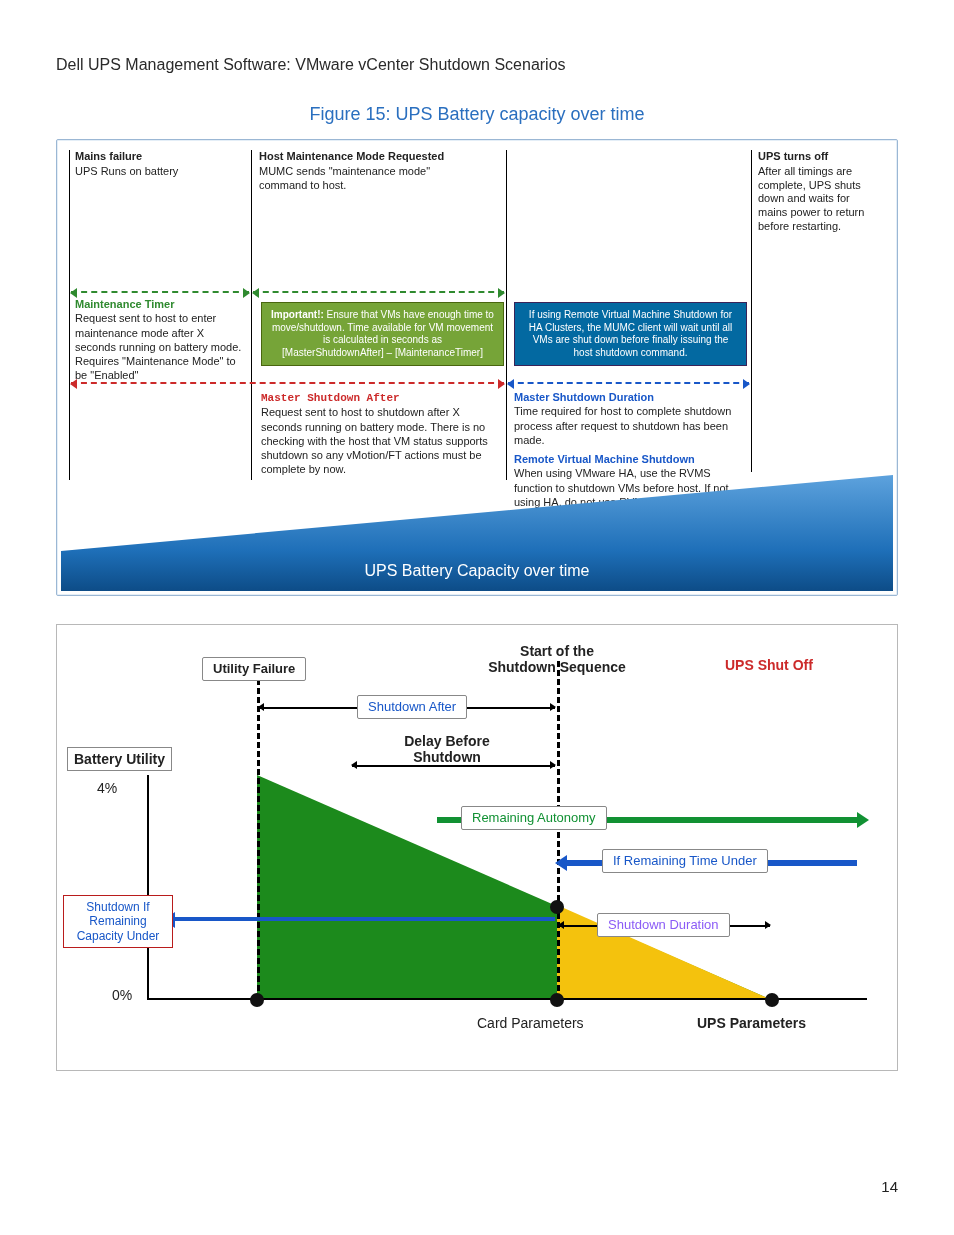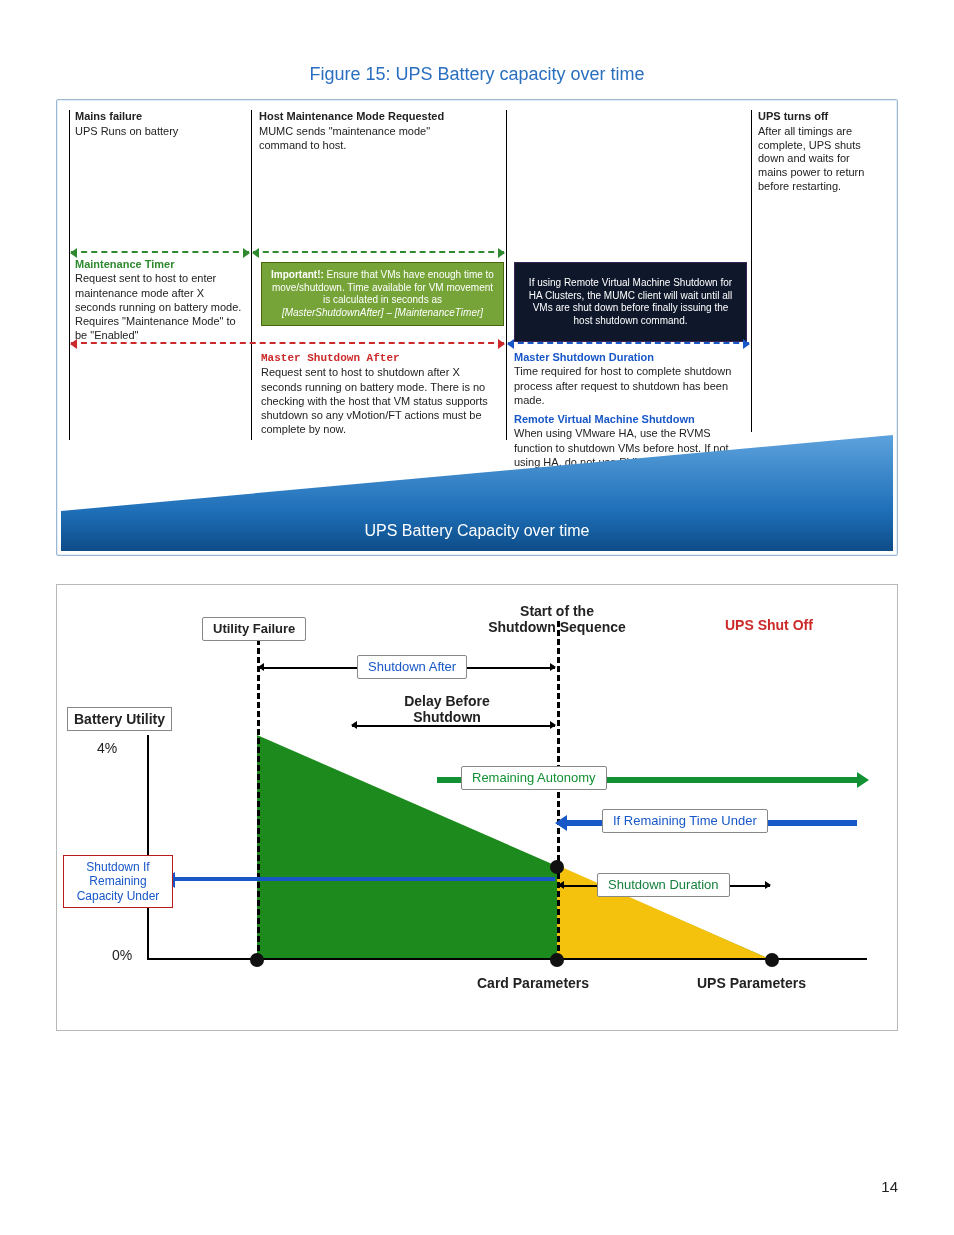--- a/index.html
+++ b/index.html
@@ -13,21 +13,21 @@
   .fig15 .inner{position:absolute;inset:4px;}
   .evt{position:absolute;top:6px;font-size:11px;line-height:1.25;}
   .evt b{display:block;font-weight:700;margin-bottom:1px;}
   .vline{position:absolute;top:6px;width:0;border-left:1px solid #000;}
   .hrange{position:absolute;height:0;border-top:2px dashed;}
   .hrange .arrowL,.hrange .arrowR{position:absolute;top:-5px;width:0;height:0;border-top:5px solid transparent;border-bottom:5px solid transparent;}
   .hrange .arrowL{left:-1px;}
   .hrange .arrowR{right:-1px;}
   .boxNote{position:absolute;font-size:11px;line-height:1.3;}
   .greenBox{position:absolute;background:#76a438;border:1px solid #49660f;color:#fff;font-size:10px;text-align:center;padding:6px 8px;line-height:1.25;}
-  .purpleBox{position:absolute;background:#0f172a;border:1px solid #3a2358;color:#fff;font-size:10px;text-align:center;padding:14px 8px;line-height:1.25;}
+  .purpleBox{position:absolute;background:#0369a1;border:1px solid #3a2358;color:#fff;font-size:10px;text-align:center;padding:6px 8px;line-height:1.25;}
   .titleStrong{font-weight:700;}
   .battery-band{position:absolute;left:0;right:0;bottom:0;height:40px;background:linear-gradient(#1e6fb8,#0d4c87);color:#fff;text-align:center;line-height:40px;font-size:16px;}
   .sweep{position:absolute;left:0;right:0;bottom:40px;height:76px;overflow:hidden;}
   .sweep svg{width:100%;height:100%;display:block;}
 
   
   .fig16{border:1px solid #b8b8b8;height:445px;position:relative;margin-top:14px;}
   .axis{position:absolute;background:#000;}
   .axis.h{height:2px;left:90px;right:30px;bottom:70px;}
   .axis.v{width:2px;left:90px;top:150px;bottom:70px;}
@@ -45,20 +45,21 @@
   .green-area{position:absolute;}
   .yellow-area{position:absolute;}
   .axis-label{position:absolute;font-size:14px;}
   .battcap-label{position:absolute;left:10px;top:122px;font-size:14px;font-weight:700;border:1px solid #888;background:#fff;padding:3px 6px;}
   .shutif{position:absolute;left:6px;top:270px;width:100px;border:1px solid #b91c1c;background:#fff;padding:4px;font-size:12px;color:#1857c8;text-align:center;line-height:1.2;}
 </style>
 </head>
 <body>
 
 <div class="page">
+  <div class="doc-header">Dell UPS Management Software: VMware vCenter Shutdown Scenarios</div>
 
   <div class="fig-caption">Figure 15: UPS Battery capacity over time</div>
 
   <div class="fig15">
     <div class="inner">
 
       <div class="vline" style="left:8px;height:330px;"></div>
       <div class="vline" style="left:190px;height:330px;"></div>
       <div class="vline" style="left:445px;height:330px;"></div>
       <div class="vline" style="left:690px;height:322px;"></div>
@@ -86,21 +87,21 @@
         <span class="arrowR" style="border-left:7px solid #2f8a2f;"></span>
       </div>
 
       <div class="boxNote" style="left:14px;top:153px;width:170px;color:#2f8a2f;">
         <span class="titleStrong">Maintenance Timer</span><br>
         <span style="color:#222;">Request sent to host to enter maintenance mode after X seconds running on battery mode.  Requires "Maintenance Mode" to be "Enabled"</span>
       </div>
 
       <div class="greenBox" style="left:200px;top:158px;width:225px;">
         <span style="font-weight:700;">Important!:</span><span> Ensure that VMs have enough time to move/shutdown.  Time available for VM movement is calculated in seconds as</span><br>
-        <span style="font-style:italic;">[MasterShutdownAfter] – [MaintenanceTimer]</span>
+        <span style="">[MasterShutdownAfter] – [MaintenanceTimer]</span>
       </div>
 
       <div class="purpleBox" style="left:453px;top:158px;width:215px;">
         <span>If using Remote Virtual Machine Shutdown for HA Clusters, the MUMC client will wait until all VMs are shut down before finally issuing the host shutdown command.</span>
       </div>
 
       <div class="hrange" style="left:10px;width:433px;top:238px;border-color:#cc2a2a;">
         <span class="arrowL" style="border-right:7px solid #cc2a2a;"></span>
         <span class="arrowR" style="border-left:7px solid #cc2a2a;"></span>
       </div>
@@ -191,25 +192,25 @@
     <div class="shutif">
       <span>Shutdown If</span><br>
       <span>Remaining</span><br>
       <span>Capacity Under</span>
     </div>
 
     <div class="hbar" style="left:502px;top:300px;width:211px;">
       <span class="aL" style="border-right:6px solid #000;left:-1px;"></span>
       <span class="aR" style="border-left:6px solid #000;right:-1px;"></span>
     </div>
-    <div class="lbl-box" style="left:540px;top:288px;color:#15803d;text-align:right;">Shutdown Duration</div>
+    <div class="lbl-box" style="left:540px;top:288px;color:#8b5cf6;text-align:right;">Shutdown Duration</div>
 
     <div class="dot" style="left:200px;top:375px;"></div>
     <div class="dot" style="left:500px;top:282px;"></div>
     <div class="dot" style="left:500px;top:375px;"></div>
     <div class="dot" style="left:715px;top:375px;"></div>
 
-    <div class="axis-label" style="left:420px;top:390px;font-weight:700;">Card Parameters</div>
+    <div class="axis-label" style="left:420px;top:390px;font-weight:400;">Card Parameters</div>
     <div class="axis-label" style="left:640px;top:390px;font-weight:700;">UPS Parameters</div>
   </div>
 
   <div class="page-num">14</div>
 </div>
 
 </body></html>

